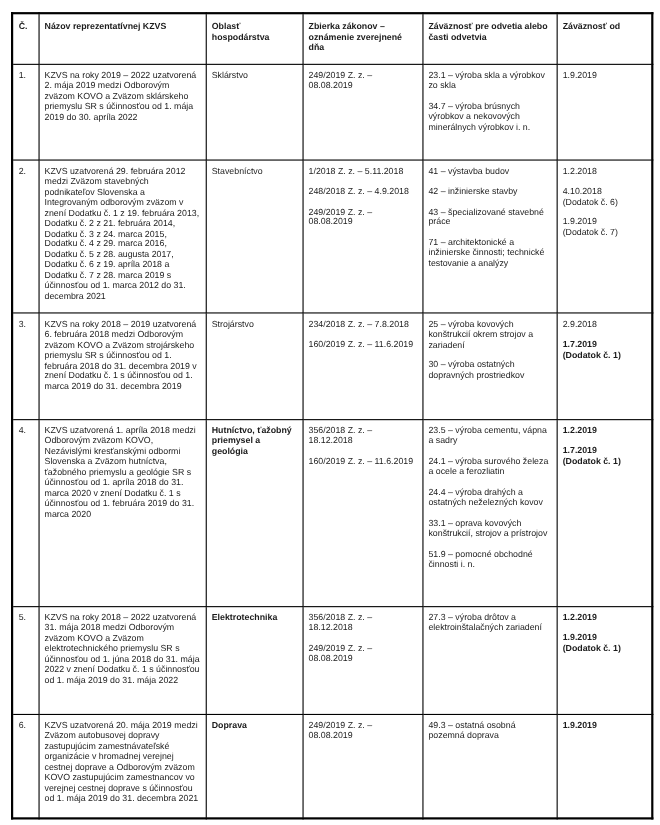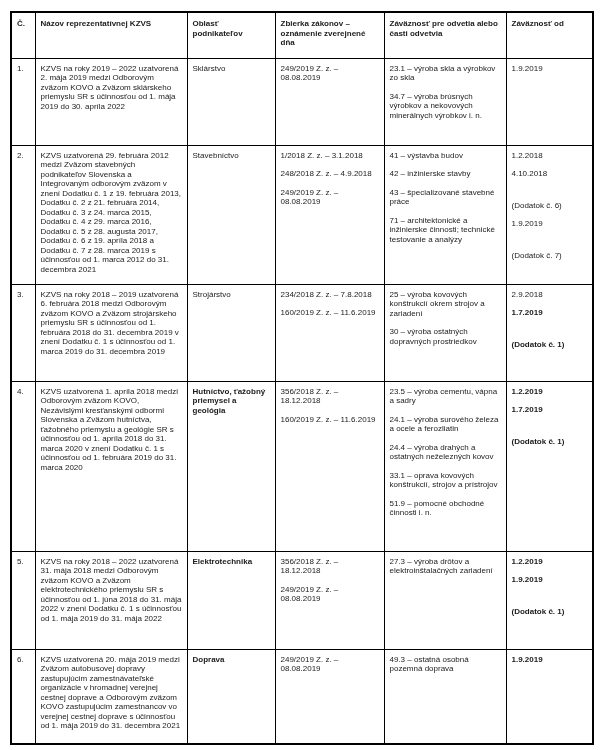--- a/index.html
+++ b/index.html
@@ -43,40 +43,40 @@
     font-weight: bold;
     padding-top: 6px;
   }
   td p {
     margin: 0 0 9px 0;
   }
   td p:last-child {
     margin-bottom: 0;
   }
   .bold { font-weight: bold; }
-  .note { display: block; margin-top: 22px; }
+  .note { display: block; }
 </style>
 </head>
 <body>
 
 <div class="page">
   <table class="kzvs">
     <colgroup>
       <col style="width:24px">
       <col style="width:152px">
       <col style="width:88px">
       <col style="width:109px">
       <col style="width:122px">
       <col style="width:87px">
     </colgroup>
     <thead>
       <tr style="height:46px">
         <th>Č.</th>
         <th>Názov reprezentatívnej KZVS</th>
-        <th>Oblasť podnikateľov</th>
+        <th>Oblasť hospodárstva</th>
         <th>Zbierka zákonov – oznámenie zverejnené dňa</th>
         <th>Záväznosť pre odvetia alebo časti odvetvia</th>
         <th>Záväznosť od</th>
       </tr>
     </thead>
     <tbody>
 
       <tr style="height:87px">
         <td>1.</td>
         <td>KZVS na roky 2019 – 2022 uzatvorená 2. mája 2019 medzi Odborovým zväzom KOVO a Zväzom sklárskeho priemyslu SR s účinnosťou od 1. mája 2019 do 30. apríla 2022</td>
@@ -91,21 +91,21 @@
         <td>
           <p><span>1.9.2019</span></p>
         </td>
       </tr>
 
       <tr style="height:139px">
         <td>2.</td>
         <td>KZVS uzatvorená 29. februára 2012 medzi Zväzom stavebných podnikateľov Slovenska a Integrovaným odborovým zväzom v znení Dodatku č. 1 z 19. februára 2013, Dodatku č. 2 z 21. februára 2014, Dodatku č. 3 z 24. marca 2015, Dodatku č. 4 z 29. marca 2016, Dodatku č. 5 z 28. augusta 2017, Dodatku č. 6 z 19. apríla 2018 a Dodatku č. 7 z 28. marca 2019 s účinnosťou od 1. marca 2012 do 31. decembra 2021</td>
         <td>Stavebníctvo</td>
         <td>
-          <p>1/2018 Z. z. – 3.1.2018</p>
+          <p>1/2018 Z. z. – 5.11.2018</p>
           <p>248/2018 Z. z. – 4.9.2018</p>
           <p>249/2019 Z. z. – 08.08.2019</p>
         </td>
         <td>
           <p>41 – výstavba budov</p>
           <p>42 – inžinierske stavby</p>
           <p>43 – špecializované stavebné práce</p>
           <p>71 – architektonické a inžinierske činnosti; technické testovanie a analýzy</p>
         </td>
         <td>

